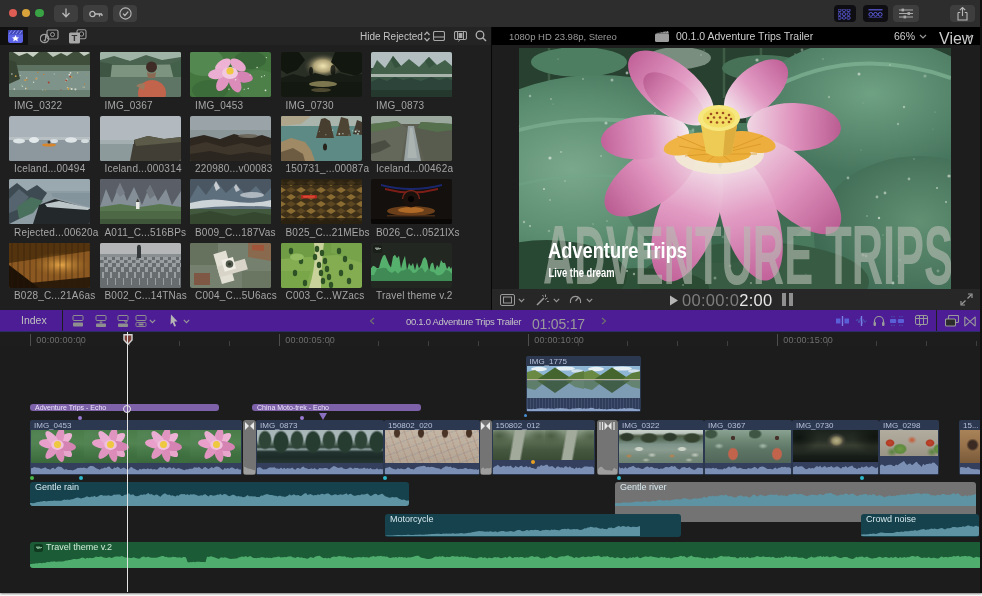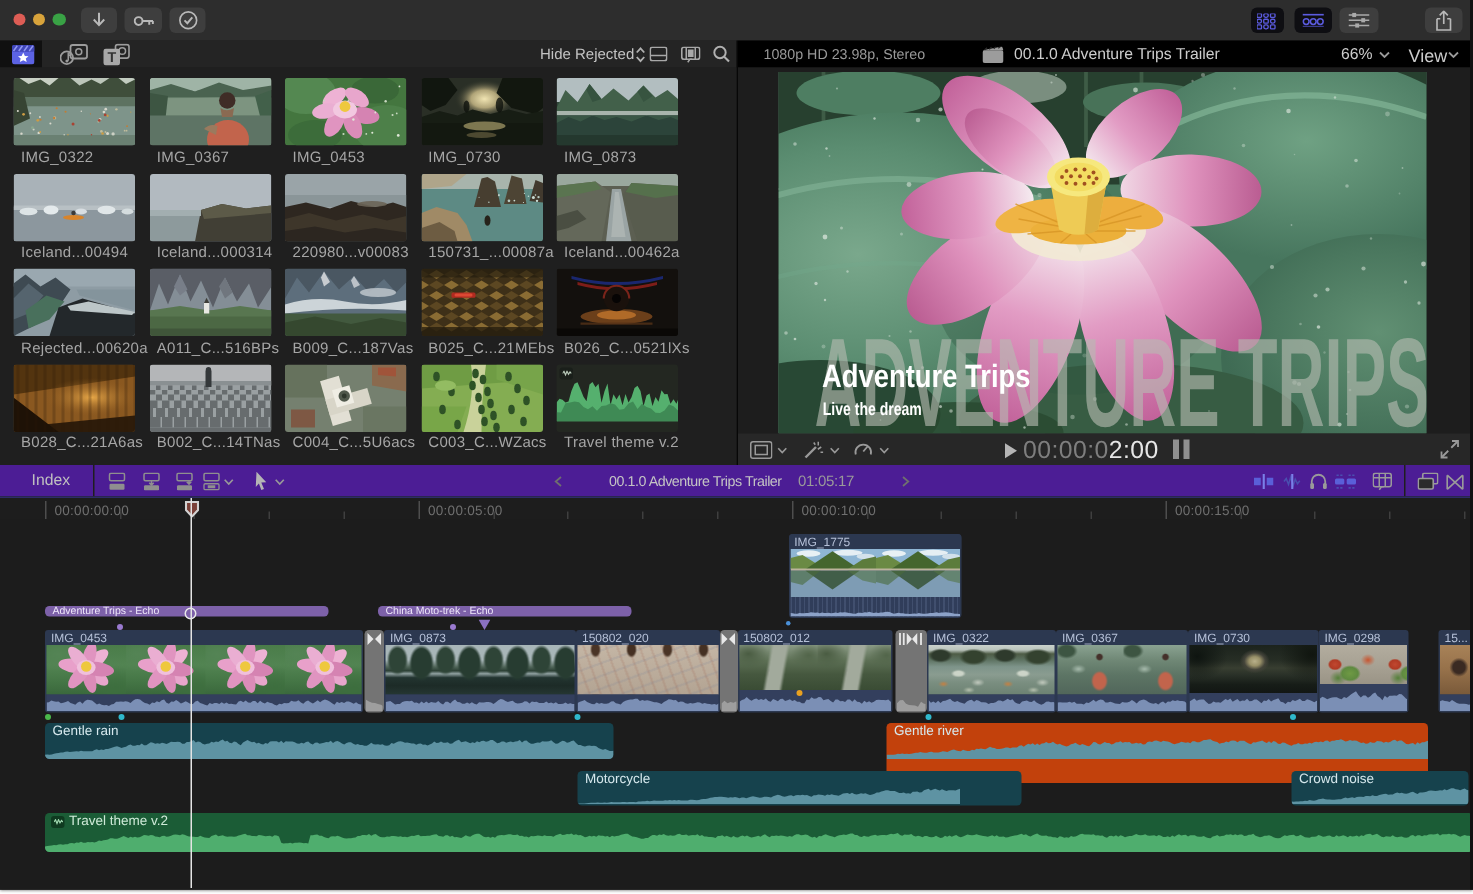--- a/index.html
+++ b/index.html
@@ -131,21 +131,21 @@
 <svg class="a" style="left:163px;top:3.5px" width="14" height="11" viewBox="0 0 14 11">
 <rect x="0" y="2.5" width="14" height="8.5" rx="1.5" fill="#9c9c9c"></rect>
 <path d="M0 2.5 L13 0 L14 2.5 Z" fill="#9c9c9c"></path>
 <path d="M1.5 2.2 L3 0.8 M4.5 1.9 L6 0.5 M7.5 1.5 L9 0.2 M10.5 1.2 L12 0" stroke="#2a2a2a" stroke-width="0.8"></path>
       </svg>
 <div class="a" style="left:184px;top:3px;font-size:10.5px;color:#cccccc">00.1.0 Adventure Trips Trailer</div>
 <div class="a" style="left:402px;top:3px;font-size:10.5px;color:#cccccc">66%</div>
 <svg class="a" style="left:427px;top:7px" width="8" height="5" viewBox="0 0 8 5">
         <path d="M1 1 L4 4 L7 1" stroke="#999" stroke-width="1.2" fill="none"></path>
       </svg>
-<div class="a" style="left:447px;top:3px;font-size:12px;color:#cccccc">View</div>
+<div class="a" style="left:447px;top:3px;font-size:16px;color:#cccccc">View</div>
 <svg class="a" style="left:473px;top:7px" width="8" height="5" viewBox="0 0 8 5">
         <path d="M1 1 L4 4 L7 1" stroke="#999" stroke-width="1.2" fill="none"></path>
       </svg>
 </div>
 <div id="vsep"></div>
 <div id="media">
 <div class="thumb" style="left:9px;top:7px">
         <svg width="81" height="45" viewBox="0 0 81 45">
           <rect width="81" height="45" fill="#7e948a"></rect>
           <rect width="81" height="13" fill="#3f4e3b"></rect>
@@ -903,21 +903,21 @@
 <svg class="a" style="left:169px;top:4px" width="10" height="13" viewBox="0 0 10 13">
         <path d="M2 0.5 L8.5 7.5 L5.2 7.6 L7 12 L5.2 12.6 L3.6 8.4 L1.5 10.6 Z" fill="#b5b5b5"></path>
       </svg>
 <svg class="a" style="left:183px;top:9px" width="7" height="4.5" viewBox="0 0 7 4.5">
         <path d="M0.8 0.8 L3.5 3.7 L6.2 0.8" stroke="#999" stroke-width="1.1" fill="none"></path>
       </svg>
 <svg class="a" style="left:369px;top:7px" width="6" height="8" viewBox="0 0 6 8">
         <path d="M5 1 L1.5 4 L5 7" stroke="#6f6f6f" stroke-width="1.2" fill="none"></path>
       </svg>
 <div class="a" style="left:406px;top:5.5px;font-size:9.5px;letter-spacing:-0.3px;color:#c4c4c4">00.1.0 Adventure Trips Trailer</div>
-<div class="a" style="left:532px;top:5.5px;font-size:10px;letter-spacing:-0.2px;color:#9a9a9a">01:05:17</div>
+<div class="a" style="left:532px;top:5.5px;font-size:14px;letter-spacing:-0.2px;color:#9a9a9a">01:05:17</div>
 <svg class="a" style="left:601px;top:7px" width="6" height="8" viewBox="0 0 6 8">
         <path d="M1 1 L4.5 4 L1 7" stroke="#6f6f6f" stroke-width="1.2" fill="none"></path>
       </svg>
 <svg class="a" style="left:836px;top:6px" width="13" height="10" viewBox="0 0 13 10">
 <rect x="0" y="2.5" width="4.5" height="5" fill="#5a5fd8"></rect>
         <rect x="8.5" y="2.5" width="4.5" height="5" fill="#5a5fd8"></rect>
 <path d="M6.5 0 V10" stroke="#7a7fe8" stroke-width="1.4"></path>
       </svg>
 <svg class="a" style="left:855px;top:6px" width="13" height="10" viewBox="0 0 13 10">
 <path d="M1 5 L2.5 3 L4 7 L5.5 2 L7 8 L8.5 3.5 L10 6.5 L11.5 4.5" stroke="#4a4fb0" stroke-width="1" fill="none"></path>
@@ -1184,21 +1184,21 @@
 <div class="dot" style="left:383px;top:129.5px;width:4px;height:4px;background:#2fb8cc"></div>
 <div class="dot" style="left:617px;top:129.5px;width:4px;height:4px;background:#2fb8cc"></div>
 <div class="dot" style="left:860px;top:129.5px;width:4px;height:4px;background:#2fb8cc"></div>
 <div class="dot" style="left:30px;top:129.5px;width:4px;height:4px;background:#4ab84a"></div>
 <div class="aclip" style="left:30px;top:135.5px;width:379px;height:24.5px;background:#16424d">
         <svg style="position:absolute;left:0;top:9.31px" width="379" height="15.19" viewBox="0 0 379 15.19" preserveAspectRatio="none">
           <path d="M0,15.19 L0.0,12.1 L1.5,12.0 L3.0,12.2 L4.5,12.0 L6.0,11.5 L7.5,11.1 L9.0,11.0 L10.5,10.6 L12.0,10.6 L13.5,10.1 L15.0,10.0 L16.5,10.4 L18.0,10.1 L19.5,10.0 L21.0,9.8 L22.5,10.0 L24.0,9.5 L25.5,9.8 L27.0,9.8 L28.5,9.8 L30.0,9.8 L31.5,9.8 L33.0,9.0 L34.5,8.5 L36.0,9.1 L37.5,8.6 L39.0,9.0 L40.5,8.4 L42.0,8.3 L43.5,7.9 L45.0,7.3 L46.5,6.8 L48.0,6.5 L49.5,7.0 L51.0,7.6 L52.5,7.1 L54.0,6.8 L55.5,5.9 L57.0,5.3 L58.5,6.1 L60.0,6.2 L61.5,5.6 L63.0,5.8 L64.5,4.7 L66.0,5.9 L67.5,5.8 L69.0,4.8 L70.5,3.9 L72.0,4.1 L73.5,4.8 L75.0,4.5 L76.5,4.8 L78.0,4.2 L79.5,4.5 L81.0,5.0 L82.5,4.4 L84.0,3.5 L85.5,3.7 L87.0,3.6 L88.5,3.5 L90.0,3.6 L91.5,4.9 L93.0,4.9 L94.5,3.7 L96.0,3.7 L97.5,3.1 L99.0,2.3 L100.5,4.0 L102.0,3.4 L103.5,3.6 L105.0,4.9 L106.5,5.3 L108.0,4.9 L109.5,4.6 L111.0,3.5 L112.5,4.0 L114.0,3.3 L115.5,3.7 L117.0,2.7 L118.5,2.0 L120.0,3.4 L121.5,2.9 L123.0,4.1 L124.5,4.5 L126.0,3.4 L127.5,3.7 L129.0,5.0 L130.5,5.8 L132.0,4.0 L133.5,3.1 L135.0,2.3 L136.5,3.2 L138.0,3.9 L139.5,3.5 L141.0,4.7 L142.5,4.2 L144.0,5.0 L145.5,5.4 L147.0,4.3 L148.5,4.8 L150.0,3.4 L151.5,3.1 L153.0,3.2 L154.5,3.1 L156.0,4.0 L157.5,2.9 L159.0,4.3 L160.5,3.2 L162.0,3.4 L163.5,3.3 L165.0,3.4 L166.5,3.9 L168.0,4.7 L169.5,4.8 L171.0,4.2 L172.5,4.6 L174.0,3.6 L175.5,3.3 L177.0,4.6 L178.5,5.4 L180.0,4.1 L181.5,4.0 L183.0,4.8 L184.5,4.5 L186.0,4.2 L187.5,3.6 L189.0,3.8 L190.5,2.8 L192.0,4.3 L193.5,3.3 L195.0,3.0 L196.5,3.6 L198.0,4.7 L199.5,5.3 L201.0,4.4 L202.5,3.8 L204.0,3.8 L205.5,4.8 L207.0,5.5 L208.5,5.0 L210.0,5.6 L211.5,5.6 L213.0,6.2 L214.5,6.1 L216.0,5.3 L217.5,4.1 L219.0,5.2 L220.5,5.3 L222.0,5.2 L223.5,5.5 L225.0,5.2 L226.5,6.0 L228.0,6.1 L229.5,5.9 L231.0,4.4 L232.5,4.8 L234.0,4.0 L235.5,3.4 L237.0,3.1 L238.5,3.5 L240.0,4.1 L241.5,4.0 L243.0,4.3 L244.5,4.7 L246.0,4.7 L247.5,5.5 L249.0,4.8 L250.5,4.7 L252.0,5.5 L253.5,5.4 L255.0,6.0 L256.5,5.3 L258.0,4.7 L259.5,3.3 L261.0,4.4 L262.5,4.1 L264.0,3.3 L265.5,4.2 L267.0,4.2 L268.5,3.9 L270.0,4.9 L271.5,4.7 L273.0,3.5 L274.5,2.6 L276.0,2.1 L277.5,3.9 L279.0,3.5 L280.5,3.1 L282.0,3.8 L283.5,4.5 L285.0,3.9 L286.5,4.3 L288.0,3.2 L289.5,3.9 L291.0,3.0 L292.5,2.8 L294.0,3.5 L295.5,3.1 L297.0,2.4 L298.5,2.4 L300.0,3.4 L301.5,4.5 L303.0,4.1 L304.5,3.4 L306.0,3.3 L307.5,4.2 L309.0,3.7 L310.5,3.3 L312.0,3.8 L313.5,3.4 L315.0,3.1 L316.5,2.3 L318.0,4.0 L319.5,2.9 L321.0,2.7 L322.5,4.0 L324.0,4.8 L325.5,4.8 L327.0,4.3 L328.5,4.0 L330.0,4.2 L331.5,3.2 L333.0,3.4 L334.5,3.4 L336.0,3.1 L337.5,2.5 L339.0,3.8 L340.5,4.9 L342.0,4.6 L343.5,3.6 L345.0,2.8 L346.5,3.1 L348.0,4.2 L349.5,3.8 L351.0,3.0 L352.5,2.7 L354.0,4.3 L355.5,5.6 L357.0,5.7 L358.5,6.4 L360.0,6.7 L361.5,6.2 L363.0,6.0 L364.5,6.4 L366.0,6.1 L367.5,6.5 L369.0,7.7 L370.5,8.3 L372.0,8.9 L373.5,8.4 L375.0,9.0 L376.5,9.7 L378.0,9.6 L379.5,9.4 L381,15.19 Z" fill="#5e93a3"></path>
         </svg>
         <div class="alabel">Gentle rain</div>
       </div>
-<div class="aclip" style="left:591px;top:135.5px;width:361px;height:40px;background:#c2410c">
+<div class="aclip" style="left:615px;top:135.5px;width:361px;height:40px;background:#737373">
         <svg style="position:absolute;left:0;top:9.31px" width="361" height="15.19" viewBox="0 0 361 15.19" preserveAspectRatio="none">
           <path d="M0,15.19 L0.0,12.2 L1.5,12.1 L3.0,12.1 L4.5,12.2 L6.0,12.0 L7.5,11.5 L9.0,11.6 L10.5,11.3 L12.0,11.7 L13.5,11.5 L15.0,11.6 L16.5,11.5 L18.0,11.2 L19.5,10.8 L21.0,10.8 L22.5,10.4 L24.0,10.6 L25.5,10.9 L27.0,10.8 L28.5,10.4 L30.0,10.1 L31.5,10.6 L33.0,10.7 L34.5,10.7 L36.0,10.4 L37.5,9.8 L39.0,10.0 L40.5,10.3 L42.0,9.6 L43.5,9.0 L45.0,8.7 L46.5,9.4 L48.0,9.6 L49.5,9.8 L51.0,8.9 L52.5,9.3 L54.0,9.6 L55.5,9.6 L57.0,8.8 L58.5,9.1 L60.0,8.1 L61.5,8.4 L63.0,8.0 L64.5,8.4 L66.0,8.5 L67.5,7.7 L69.0,6.9 L70.5,7.5 L72.0,7.7 L73.5,8.3 L75.0,8.4 L76.5,8.2 L78.0,7.8 L79.5,7.3 L81.0,7.4 L82.5,7.8 L84.0,7.3 L85.5,7.3 L87.0,7.3 L88.5,6.1 L90.0,5.9 L91.5,6.9 L93.0,5.7 L94.5,4.8 L96.0,5.4 L97.5,4.5 L99.0,5.6 L100.5,4.7 L102.0,5.6 L103.5,4.7 L105.0,4.5 L106.5,3.7 L108.0,4.5 L109.5,4.3 L111.0,3.5 L112.5,4.7 L114.0,5.4 L115.5,4.9 L117.0,5.6 L118.5,6.2 L120.0,6.6 L121.5,6.2 L123.0,5.1 L124.5,4.8 L126.0,4.2 L127.5,5.2 L129.0,5.8 L130.5,5.0 L132.0,5.5 L133.5,6.2 L135.0,6.5 L136.5,5.3 L138.0,3.7 L139.5,3.8 L141.0,5.0 L142.5,5.4 L144.0,4.5 L145.5,3.6 L147.0,4.4 L148.5,4.4 L150.0,5.3 L151.5,4.8 L153.0,3.9 L154.5,3.9 L156.0,3.2 L157.5,4.1 L159.0,3.7 L160.5,3.8 L162.0,3.6 L163.5,4.8 L165.0,4.6 L166.5,4.1 L168.0,4.7 L169.5,4.3 L171.0,5.3 L172.5,5.1 L174.0,3.6 L175.5,3.4 L177.0,3.6 L178.5,2.8 L180.0,2.7 L181.5,3.1 L183.0,3.7 L184.5,2.9 L186.0,3.1 L187.5,3.4 L189.0,3.9 L190.5,4.7 L192.0,5.2 L193.5,4.6 L195.0,4.3 L196.5,3.5 L198.0,3.8 L199.5,4.1 L201.0,3.9 L202.5,4.5 L204.0,3.2 L205.5,3.1 L207.0,3.9 L208.5,3.9 L210.0,3.1 L211.5,2.3 L213.0,2.4 L214.5,2.0 L216.0,1.9 L217.5,2.9 L219.0,3.4 L220.5,3.7 L222.0,4.9 L223.5,4.3 L225.0,4.1 L226.5,3.3 L228.0,3.9 L229.5,2.8 L231.0,2.6 L232.5,2.9 L234.0,3.9 L235.5,2.9 L237.0,2.8 L238.5,2.8 L240.0,3.9 L241.5,4.7 L243.0,5.2 L244.5,3.8 L246.0,4.0 L247.5,3.5 L249.0,3.2 L250.5,2.7 L252.0,3.6 L253.5,4.4 L255.0,3.2 L256.5,4.3 L258.0,3.0 L259.5,3.5 L261.0,4.8 L262.5,5.0 L264.0,4.0 L265.5,4.2 L267.0,5.0 L268.5,5.7 L270.0,6.2 L271.5,5.3 L273.0,5.2 L274.5,4.3 L276.0,5.1 L277.5,5.2 L279.0,4.7 L280.5,4.9 L282.0,4.1 L283.5,4.6 L285.0,3.8 L286.5,3.5 L288.0,3.8 L289.5,3.4 L291.0,3.9 L292.5,2.9 L294.0,2.7 L295.5,3.6 L297.0,2.9 L298.5,2.9 L300.0,2.4 L301.5,2.4 L303.0,1.9 L304.5,2.5 L306.0,3.3 L307.5,3.0 L309.0,2.3 L310.5,2.8 L312.0,2.6 L313.5,2.8 L315.0,3.6 L316.5,4.4 L318.0,4.0 L319.5,4.8 L321.0,4.6 L322.5,3.7 L324.0,4.1 L325.5,4.2 L327.0,3.0 L328.5,3.1 L330.0,3.3 L331.5,4.2 L333.0,3.5 L334.5,4.0 L336.0,3.5 L337.5,2.5 L339.0,2.2 L340.5,3.4 L342.0,2.6 L343.5,2.6 L345.0,3.9 L346.5,5.0 L348.0,5.2 L349.5,4.6 L351.0,4.4 L352.5,5.5 L354.0,3.9 L355.5,4.9 L357.0,3.8 L358.5,3.9 L360.0,3.2 L361.5,2.7 L363,15.19 Z" fill="#5e93a3"></path>
         </svg>
         <div class="alabel">Gentle river</div>
       </div>
 <div class="aclip" style="left:385px;top:168px;width:296px;height:22.5px;background:#16424d">
         <svg style="position:absolute;left:0;top:8.55px" width="255" height="13.95" viewBox="0 0 255 13.95" preserveAspectRatio="none">
           <path d="M0,13.95 L0.0,12.8 L1.5,12.6 L3.0,12.6 L4.5,12.6 L6.0,12.5 L7.5,12.4 L9.0,12.2 L10.5,12.2 L12.0,12.1 L13.5,12.0 L15.0,12.1 L16.5,12.2 L18.0,12.0 L19.5,12.1 L21.0,12.0 L22.5,11.7 L24.0,11.8 L25.5,11.9 L27.0,11.9 L28.5,11.9 L30.0,11.7 L31.5,11.7 L33.0,11.8 L34.5,11.6 L36.0,11.7 L37.5,11.7 L39.0,11.8 L40.5,11.4 L42.0,11.4 L43.5,11.2 L45.0,11.2 L46.5,10.9 L48.0,11.1 L49.5,11.0 L51.0,10.7 L52.5,10.8 L54.0,10.8 L55.5,10.9 L57.0,10.9 L58.5,10.5 L60.0,10.7 L61.5,10.4 L63.0,10.7 L64.5,10.4 L66.0,10.7 L67.5,10.3 L69.0,10.6 L70.5,10.7 L72.0,10.6 L73.5,10.6 L75.0,10.2 L76.5,10.1 L78.0,10.4 L79.5,10.5 L81.0,10.3 L82.5,9.9 L84.0,9.7 L85.5,9.7 L87.0,9.3 L88.5,8.9 L90.0,8.7 L91.5,8.4 L93.0,8.3 L94.5,8.1 L96.0,8.2 L97.5,8.3 L99.0,8.5 L100.5,8.8 L102.0,8.5 L103.5,8.7 L105.0,8.3 L106.5,8.6 L108.0,9.1 L109.5,8.6 L111.0,8.6 L112.5,9.2 L114.0,8.6 L115.5,8.2 L117.0,7.9 L118.5,8.1 L120.0,8.5 L121.5,8.8 L123.0,8.6 L124.5,8.2 L126.0,8.1 L127.5,8.4 L129.0,8.7 L130.5,7.9 L132.0,7.3 L133.5,6.9 L135.0,7.1 L136.5,7.9 L138.0,8.2 L139.5,7.9 L141.0,7.3 L142.5,7.1 L144.0,7.8 L145.5,7.1 L147.0,7.0 L148.5,7.2 L150.0,6.8 L151.5,7.1 L153.0,7.0 L154.5,7.7 L156.0,8.1 L157.5,7.1 L159.0,7.2 L160.5,6.7 L162.0,6.9 L163.5,7.0 L165.0,7.5 L166.5,6.6 L168.0,7.0 L169.5,6.5 L171.0,7.0 L172.5,7.1 L174.0,7.5 L175.5,6.8 L177.0,6.0 L178.5,5.9 L180.0,5.7 L181.5,6.3 L183.0,5.5 L184.5,6.3 L186.0,6.6 L187.5,6.3 L189.0,5.9 L190.5,6.2 L192.0,5.9 L193.5,6.5 L195.0,7.0 L196.5,6.7 L198.0,6.2 L199.5,5.3 L201.0,5.4 L202.5,4.6 L204.0,4.4 L205.5,3.8 L207.0,3.9 L208.5,4.4 L210.0,4.4 L211.5,4.3 L213.0,5.0 L214.5,5.6 L216.0,5.7 L217.5,5.3 L219.0,6.0 L220.5,5.9 L222.0,6.2 L223.5,4.8 L225.0,4.8 L226.5,4.6 L228.0,5.3 L229.5,5.1 L231.0,3.9 L232.5,3.4 L234.0,2.8 L235.5,4.0 L237.0,3.3 L238.5,2.9 L240.0,3.5 L241.5,4.0 L243.0,3.1 L244.5,3.8 L246.0,4.3 L247.5,3.8 L249.0,3.8 L250.5,3.9 L252.0,4.0 L253.5,3.4 L255.0,2.9 L256.5,3.3 L257,13.95 Z" fill="#5e93a3"></path>
         </svg>
         <div class="alabel">Motorcycle</div>

